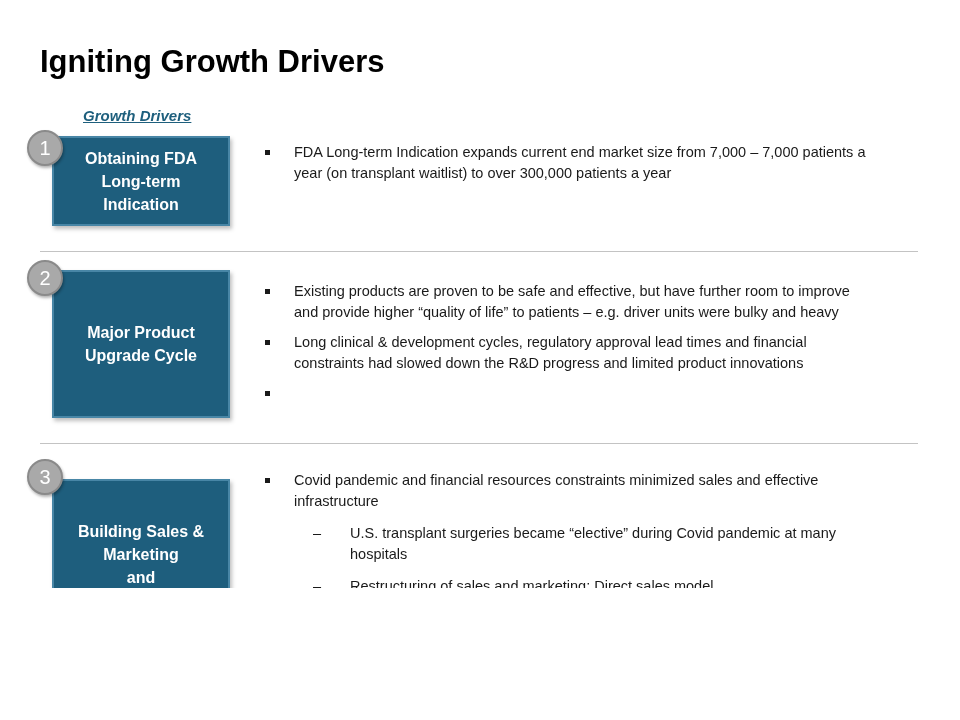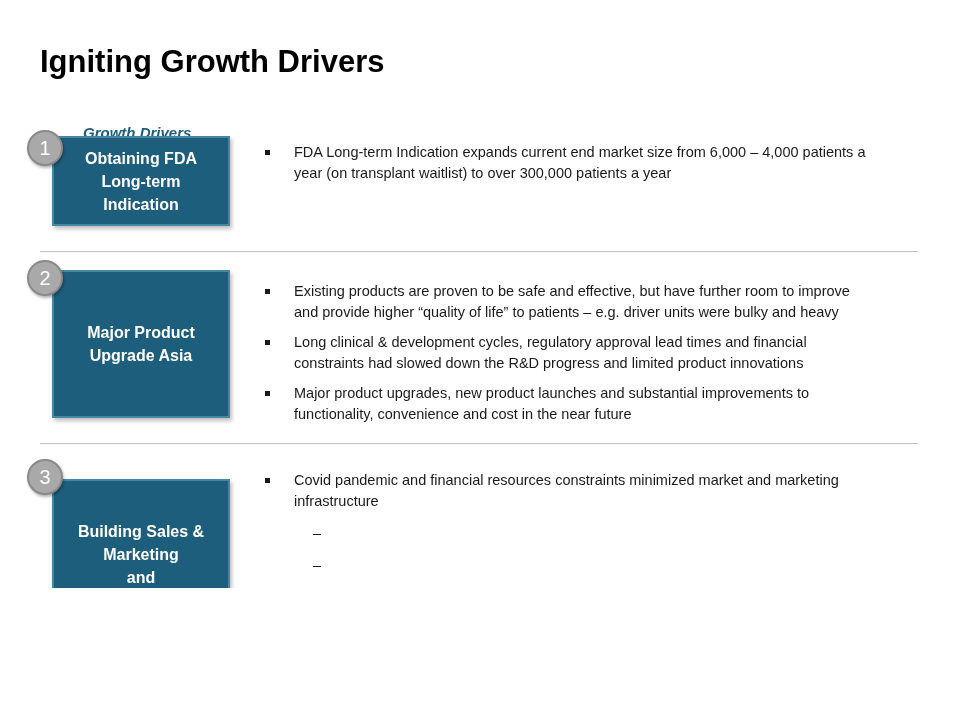--- a/index.html
+++ b/index.html
@@ -28,21 +28,20 @@
   .section-label {
     position: absolute;
     left: 83px;
     top: 106px;
     font-size: 15px;
     line-height: 20px;
     font-weight: 700;
     font-style: italic;
     text-decoration: underline;
     color: var(--accent, #1E5F7D);
-    margin-top: 17px;
   }
   .num-circle {
     position: absolute;
     left: 27px;
     width: 36px;
     height: 36px;
     border-radius: 50%;
     background: var(--circle-fill, #A9A9A9);
     border: 2px solid var(--circle-border, #8A8A8A);
     box-sizing: border-box;
@@ -128,75 +127,76 @@
     <span>1</span>
   </div>
   <div class="teal-box" style="top:136px;height:90px">
     <div class="box-label">Obtaining FDA
 Long-term
 Indication</div>
   </div>
   <div class="bullet-col" style="top:142px">
     <div class="bullet">
       <span class="sq"></span>
-      <span class="bullet-text">FDA Long-term Indication expands current end market size from 6,000 – 4,000 patients a
+      <span class="bullet-text">FDA Long-term Indication expands current end market size from 7,000 – 7,000 patients a
 year (on transplant waitlist) to over 300,000 patients a year</span>
     </div>
   </div>
 
   <div class="divider" style="top:251px"></div>
 
   <div class="num-circle" style="top:260px">
     <span>2</span>
   </div>
   <div class="teal-box" style="top:270px;height:148px">
     <div class="box-label">Major Product
-Upgrade Asia</div>
+Upgrade Cycle</div>
   </div>
   <div class="bullet-col" style="top:281px">
     <div class="bullet">
       <span class="sq"></span>
       <span class="bullet-text">Existing products are proven to be safe and effective, but have further room to improve
 and provide higher “quality of life” to patients – e.g. driver units were bulky and heavy</span>
     </div>
     <div class="bullet">
       <span class="sq"></span>
       <span class="bullet-text">Long clinical &amp; development cycles, regulatory approval lead times and financial
 constraints had slowed down the R&amp;D progress and limited product innovations</span>
     </div>
     <div class="bullet">
       <span class="sq"></span>
-      <span class="bullet-text">Major product upgrades, new product launches and substantial improvements to
-functionality, convenience and cost in the near future</span>
     </div>
   </div>
 
   <div class="divider" style="top:443px"></div>
 
   <div class="num-circle" style="top:459px">
     <span>3</span>
   </div>
   <div class="teal-box" style="top:479px;height:197px">
     <div class="box-label">Building Sales &amp;
 Marketing
 and
 International
 Expansion</div>
   </div>
   <div class="bullet-col" style="top:470px">
     <div class="bullet">
       <span class="sq"></span>
-      <span class="bullet-text">Covid pandemic and financial resources constraints minimized market and marketing
+      <span class="bullet-text">Covid pandemic and financial resources constraints minimized sales and effective
 infrastructure</span>
     </div>
     <div class="sub-bullet">
       <span class="dash">–</span>
+      <span class="bullet-text">U.S. transplant surgeries became “elective” during Covid pandemic at many
+hospitals</span>
     </div>
     <div class="sub-bullet">
       <span class="dash">–</span>
+      <span class="bullet-text">Restructuring of sales and marketing; Direct sales model</span>
     </div>
     <div class="bullet">
       <span class="sq"></span>
       <span class="bullet-text">Expand beyond North American and European markets</span>
     </div>
     <div class="bullet">
       <span class="sq"></span>
     </div>
   </div>
 

